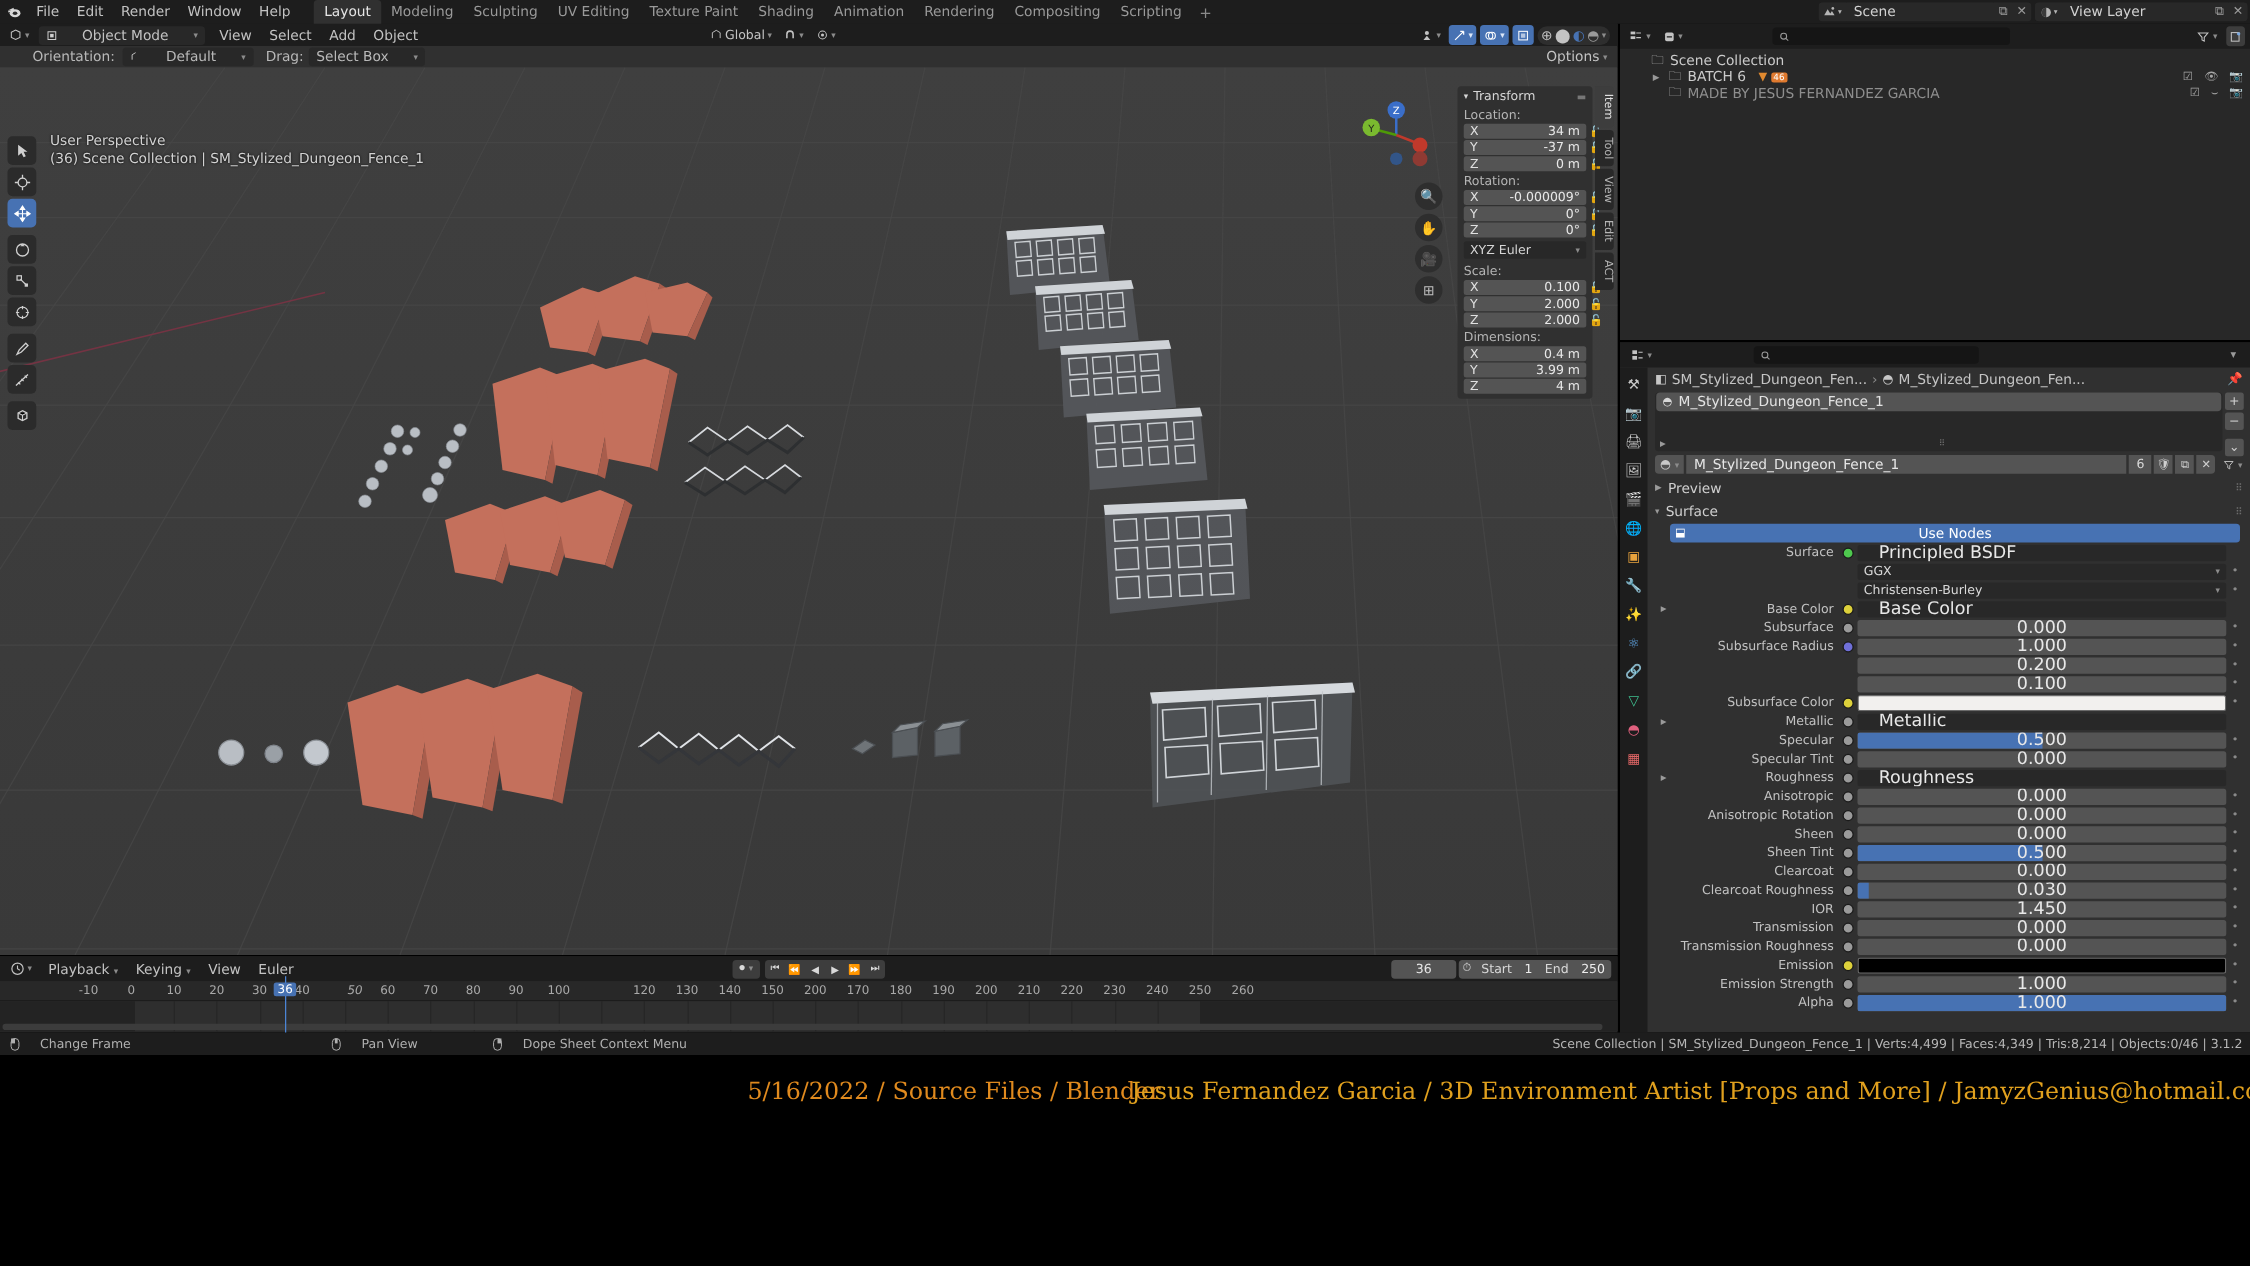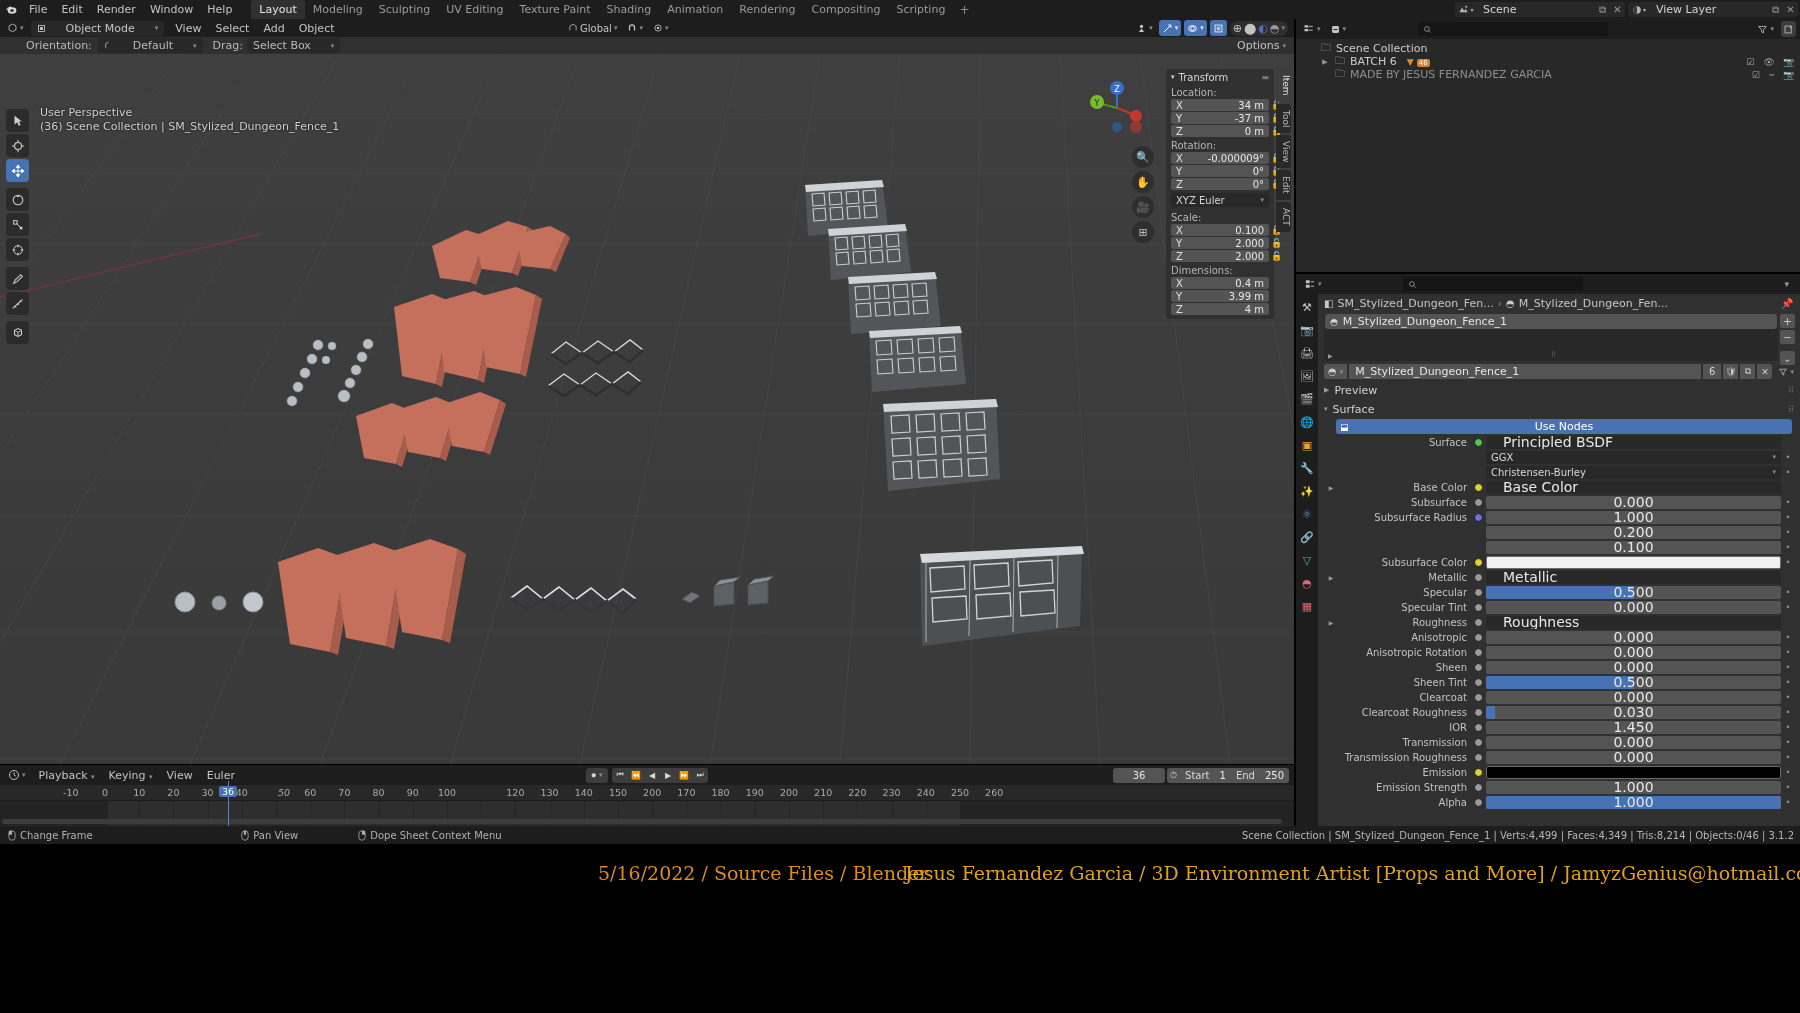--- a/index.html
+++ b/index.html
@@ -317,21 +317,21 @@
   .tl-scroll {
     position: absolute; bottom: 1px; left: 2px; height: 5px; background: #3c3c3c;
     border-radius: 3px;
   }
 
   
   .statusbar {
     position: absolute; left: 0; top: 826px; width: 1800px; height: 18px;
     background: #1d1d1d; display: flex; align-items: center; font-size: 10px; color: #b0b0b0;
   }
-  .kb-hint { display: flex; align-items: flex-end; gap: 4px; margin-left: 8px; }
+  .kb-hint { display: flex; align-items: flex-end; gap: 16px; margin-left: 8px; }
   .mouse-ico { width: 8px; height: 11px; }
   .status-right { position: absolute; right: 6px; font-size: 10px; color: #b6b6b6; }
 
   
   .banner-gap { position: absolute; left: 0; top: 844px; width: 1800px; height: 14px; background: #000; }
   .banner {
     position: absolute; left: 0; top: 858px; width: 1800px; height: 155px; background: #000;
     display: flex; align-items: flex-start; padding-top: 4px;
   }
   .bn-left {

